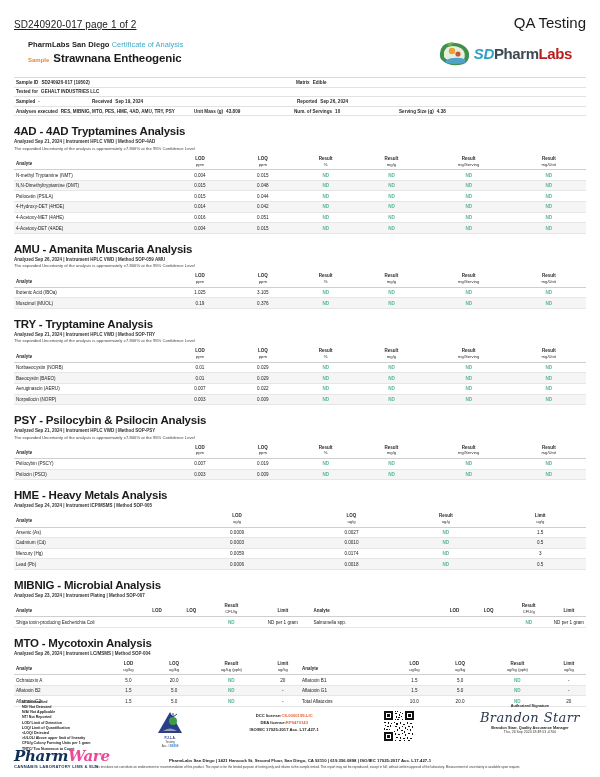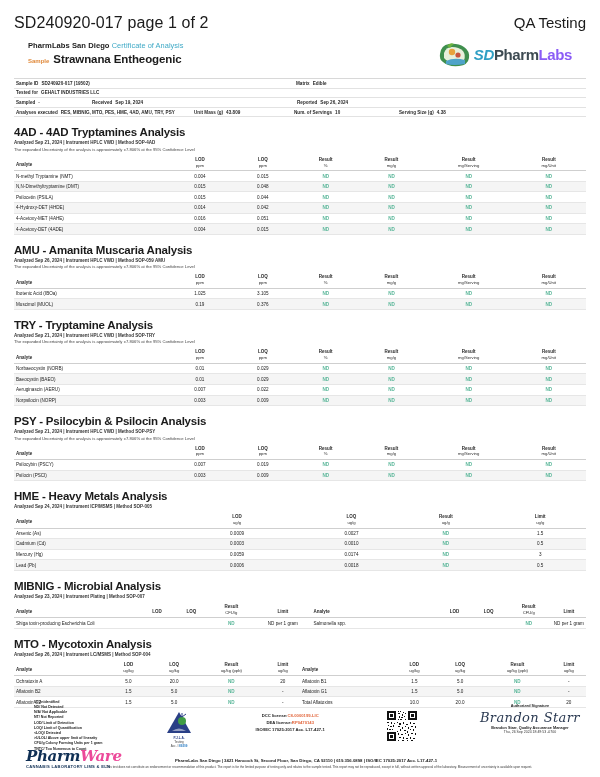--- a/index.html
+++ b/index.html
@@ -8,38 +8,38 @@
     background: #ffffff;
     font-family: "Liberation Sans", sans-serif;
     color: #1b1b1b;
     overflow: hidden;
     position: relative;
   }
   .page { padding: 14px 14px 0 14px; position: relative; height: 777px; }
 
   
   .topbar { display: flex; justify-content: space-between; align-items: baseline; }
-  .doc-id { font-size: 16px; font-weight: 400; letter-spacing: .1px; }
+  .doc-id { font-size: 10px; font-weight: 400; letter-spacing: .1px; text-decoration: underline; }
   .qa-testing { font-size: 15px; font-weight: 400; }
 
   .brandrow { display: flex; justify-content: space-between; align-items: flex-start; margin-top: 9px; }
   .brand-left { padding-left: 14px; }
   .lab-line { font-size: 7.6px; font-weight: 700; letter-spacing: .05px; }
   .lab-line .coa { color: #3ea9c6; font-weight: 400; font-size: 7.4px; }
   .sample-line { display: flex; align-items: baseline; gap: 4px; margin-top: 3px; }
   .sample-tag { color: #e08a3c; font-size: 6px; font-weight: 700; }
   .sample-name { font-size: 11.5px; font-weight: 700; letter-spacing: -.1px; }
 
   
   .logo-wrap { display: flex; align-items: center; gap: 2px; padding-right: 14px; }
   .logo-mark { width: 34px; height: 27px; position: relative; }
   .logo-text { font-size: 15px; font-weight: 700; letter-spacing: -.4px; }
   .logo-text .sd { color: #2f9fc4; font-style: italic; }
   .logo-text .pharm { color: #3d4a52; }
-  .logo-text .labs { color: #8b5cf6; }
+  .logo-text .labs { color: #b91c1c; }
 
   
   .meta { margin-top: 10px; border-top: 1px solid #d8d8d8; }
   .meta-row {
     display: flex; align-items: center;
     border-bottom: 1px solid #e2e2e2;
     height: 9.6px; font-size: 4.6px; letter-spacing: .02px;
   }
   .meta-row .lbl { font-weight: 700; color: #2a2a2a; }
   .meta-row .val { font-weight: 700; color: #2a2a2a; margin-left: 3px; }
@@ -80,21 +80,21 @@
 
   
   .mb-an { width: 22%; } .mb-lod { width: 6%; } .mb-loq { width: 6%; }
   .mb-res { width: 8%; } .mb-lim { width: 10%; }
 
   
   .my-an { width: 16%; } .my-lod { width: 8%; } .my-loq { width: 8%; }
   .my-res { width: 12%; } .my-lim { width: 6%; }
 
   
-  .footer { position: absolute; left: 26px; right: 14px; bottom: 8px; }
+  .footer { position: absolute; left: 14px; right: 14px; bottom: 8px; }
   .foot-main { display: flex; justify-content: space-between; align-items: flex-start; }
   .legend { font-size: 3.6px; line-height: 1.45; color: #222; font-weight: 700; padding-left: 8px; }
   .perry { display: flex; flex-direction: column; align-items: center; padding-top: 10px; }
   .perry-badge { width: 30px; height: 26px; position: relative; }
   .perry-t { font-size: 3.2px; font-weight: 700; color: #2a3f86; margin-top: .5px; }
   .perry-t2 { font-size: 3px; color: #444; }
   .perry-t3 { font-size: 3px; color: #444; }
   .perry-t3 b { color: #2f7fc4; }
   .lic { font-size: 4.2px; line-height: 1.7; text-align: center; padding-top: 12px; font-weight: 700; }
   .lic .v { color: #e2663c; }

